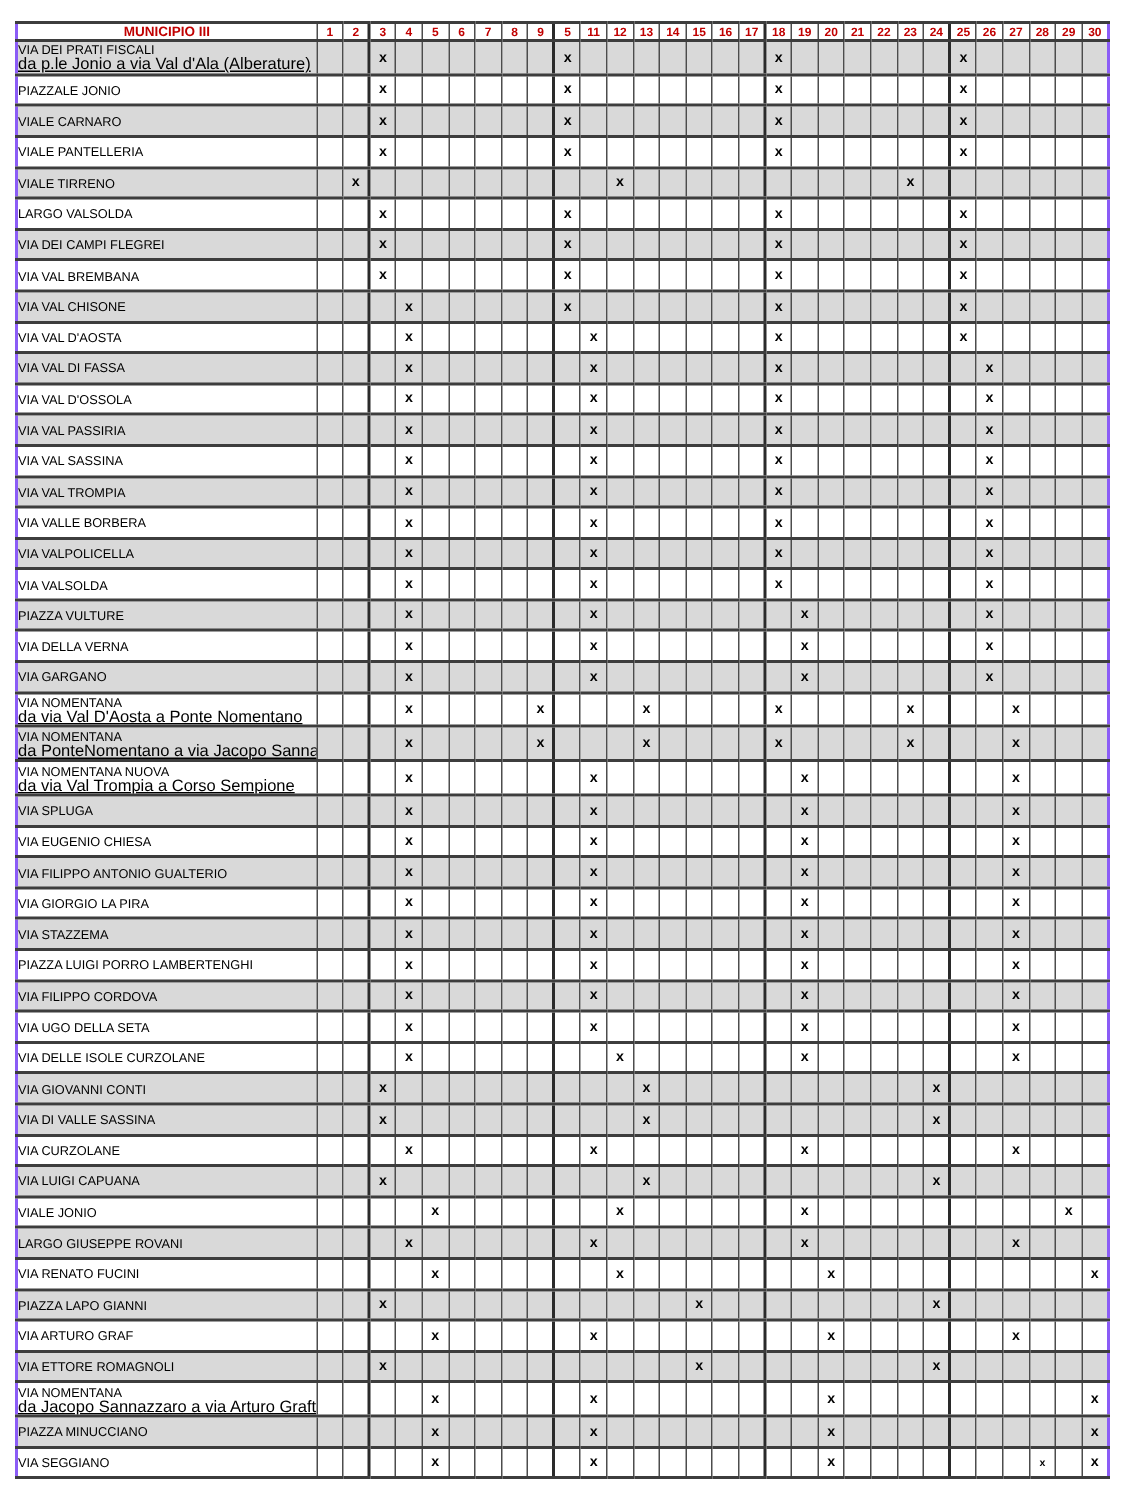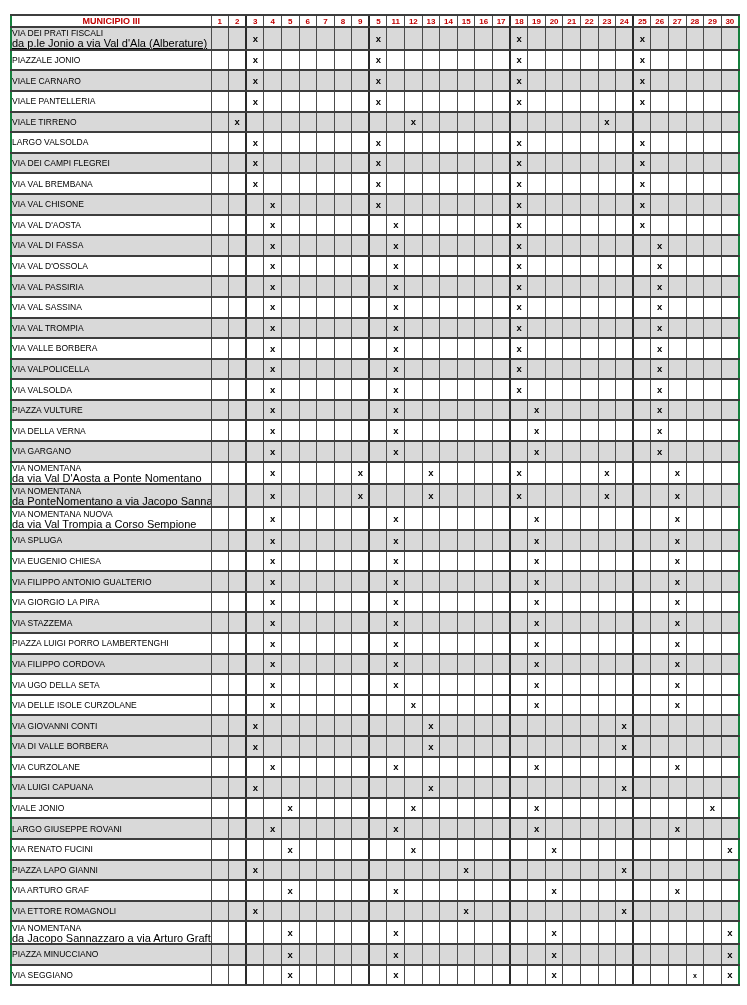--- a/index.html
+++ b/index.html
@@ -8,21 +8,21 @@
     width:747px;height:1005px;
     background:#ffffff;
     font-family:"Liberation Sans", sans-serif;
     overflow:hidden;
   }
   table.sched{
     position:absolute;left:10px;top:14px;
     width:730px;
     border-collapse:collapse;
     table-layout:fixed;
-    border:2px solid #15803d;
+    border:2px solid #8b5cf6;
   }
   .sched th,.sched td{
     border:1px solid #4c4c4c;
     border-top:2px solid #3d3d3d;
     border-bottom:2px solid #3d3d3d;
     padding:0;
     overflow:hidden;
     white-space:nowrap;
   }
   .sched thead tr{height:12px;}
@@ -1257,21 +1257,21 @@
           <td class="day-cell shaded"></td>
           <td class="day-cell shaded">x</td>
           <td class="day-cell shaded wk"></td>
           <td class="day-cell shaded"></td>
           <td class="day-cell shaded"></td>
           <td class="day-cell shaded"></td>
           <td class="day-cell shaded"></td>
           <td class="day-cell shaded"></td>
         </tr>
         <tr class="single">
-          <td class="street-cell shaded"><span>VIA DI VALLE BORBERA</span></td>
+          <td class="street-cell shaded"><span>VIA DI VALLE SASSINA</span></td>
           <td class="day-cell shaded"></td>
           <td class="day-cell shaded"></td>
           <td class="day-cell shaded wk">x</td>
           <td class="day-cell shaded"></td>
           <td class="day-cell shaded"></td>
           <td class="day-cell shaded"></td>
           <td class="day-cell shaded"></td>
           <td class="day-cell shaded"></td>
           <td class="day-cell shaded"></td>
           <td class="day-cell shaded wk"></td>

